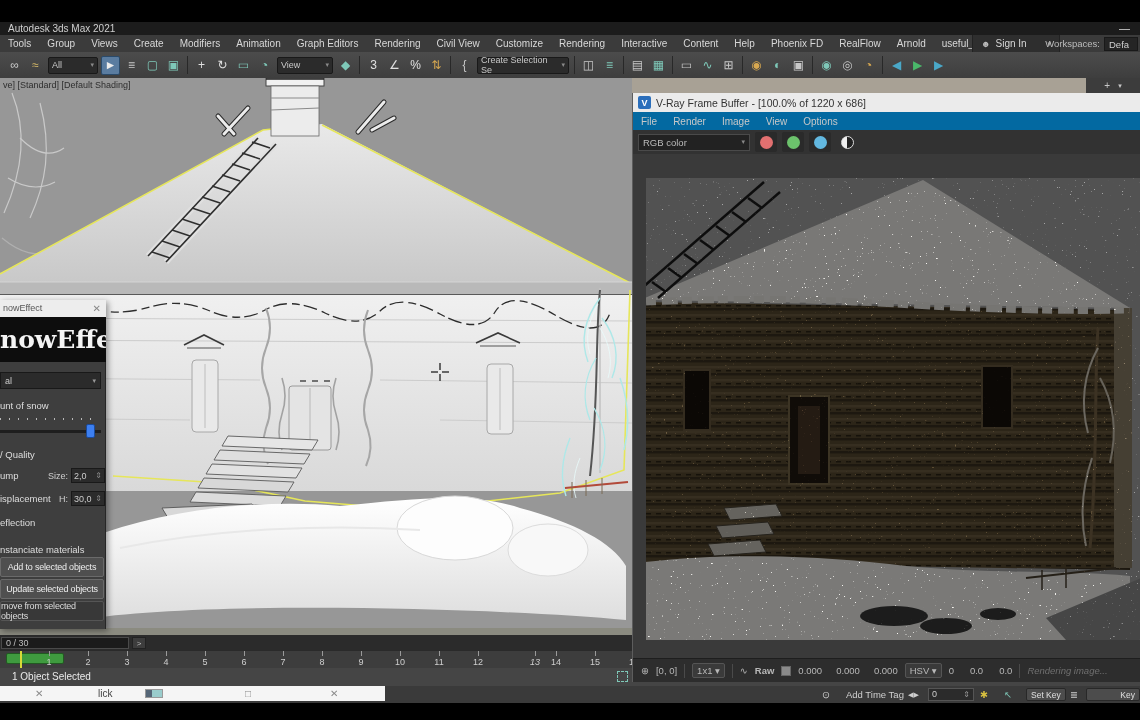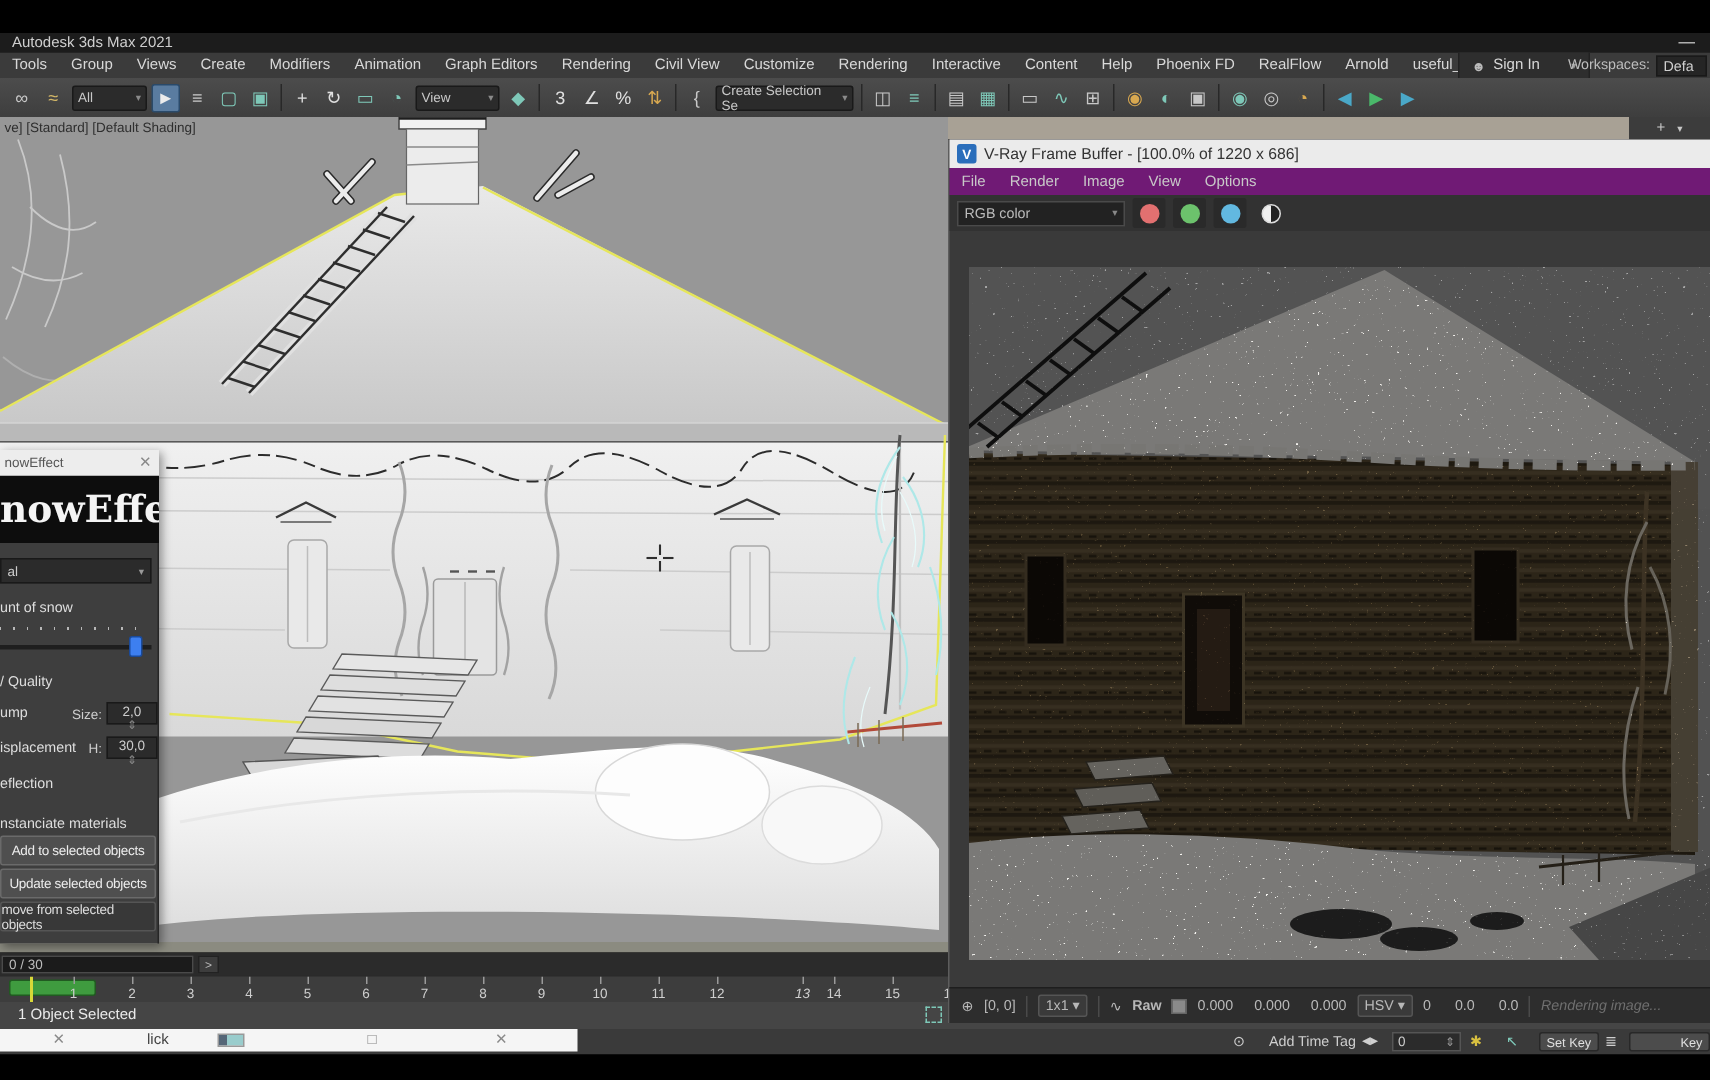--- a/index.html
+++ b/index.html
@@ -61,21 +61,21 @@
               background:repeating-linear-gradient(90deg,#b8b8b8 0 1px,transparent 1px 9px); }
   .sp-slider { position:relative; width:101px; height:14px; margin-top:4px; }
   .sp-track { position:absolute; top:6px; left:0; width:100%; height:3px; background:#1e1e1e; }
   .sp-handle { position:absolute; top:0; left:86px; width:9px; height:14px; border-radius:2px;
                border:1px solid #1a4a9a; }
   .sp-row { display:flex; align-items:center; margin-top:8px; }
   .sp-row .lbl { color:#dedede; font-size:9.5px; flex:1; }
   .sp-row .fld { color:#cfcfcf; font-size:9px; margin-right:3px; }
   .sp-spin { width:34px; height:15px; background:#2b2b2b; border:1px solid #191919;
              color:#cccccc; font-size:9px; display:flex; align-items:center;
-             justify-content:space-between; padding:0 2px;flex-direction:column; }
+             justify-content:space-between; padding:0 2px; }
   .sp-spin .ud { color:#8a8a8a; font-size:8px; }
   .sp-btn { width:104px; height:20px; margin-top:2px; background:#4f4f4f;
             border:1px solid #6a6a6a; border-radius:2px; color:#ededed; font-size:9px;
             display:flex; align-items:center; justify-content:center; letter-spacing:-0.2px; }
   .sp-btn.dark { background:#383838; border-color:#555; color:#dddddd; }
 
   
   .trackbar { top:635px; left:0; width:632px; height:15px; background:#2b2b2b;
               display:flex; align-items:center; }
   .framefield { width:128px; height:12px; background:#1b1b1b; border:1px solid #4a4a4a;
@@ -111,21 +111,21 @@
   .blackbottom { top:703px; left:0; width:1140px; height:17px; background:#000; }
   .blacktop { top:0; left:0; width:1140px; height:22px; background:#000; }
 
   
   .vfb { top:93px; left:632px; width:508px; height:589px; background:#3a3a3a;
          border-left:1px solid #5d5d5d; z-index:4; }
   .vfb-title { height:19px; background:#ebebeb; display:flex; align-items:center;
                padding-left:5px; gap:5px; color:#333; font-size:10.5px; }
   .vfb-ico { width:13px; height:13px; background:#2a6ebb; border-radius:2px; color:#fff;
              font-size:9px; font-weight:bold; display:flex; align-items:center; justify-content:center; }
-  .vfb-menu { height:18px; background:#701a75; display:flex; align-items:center; }
+  .vfb-menu { height:18px; background:#0369a1; display:flex; align-items:center; }
   .vfb-menu span { color:#c8c8c8; font-size:10px; padding:0 8px; }
   .vfb-tools { height:24px; background:#323232; display:flex; align-items:center; padding-left:5px; }
   .vfb-drop { width:112px; height:17px; background:#222; border:1px solid #4a4a4a; color:#bbb;
               font-size:9.5px; display:flex; align-items:center; justify-content:space-between;
               padding:0 4px; }
   .cbtn { width:22px; height:20px; background:#2a2a2a; margin-left:5px; display:flex;
           align-items:center; justify-content:center; border-radius:2px; }
   .circ { width:13px; height:13px; border-radius:50%; }
   .mono { width:13px; height:13px; border-radius:50%; border:1px solid #ddd;
           background:linear-gradient(90deg,#f0f0f0 50%,#222 50%); }

